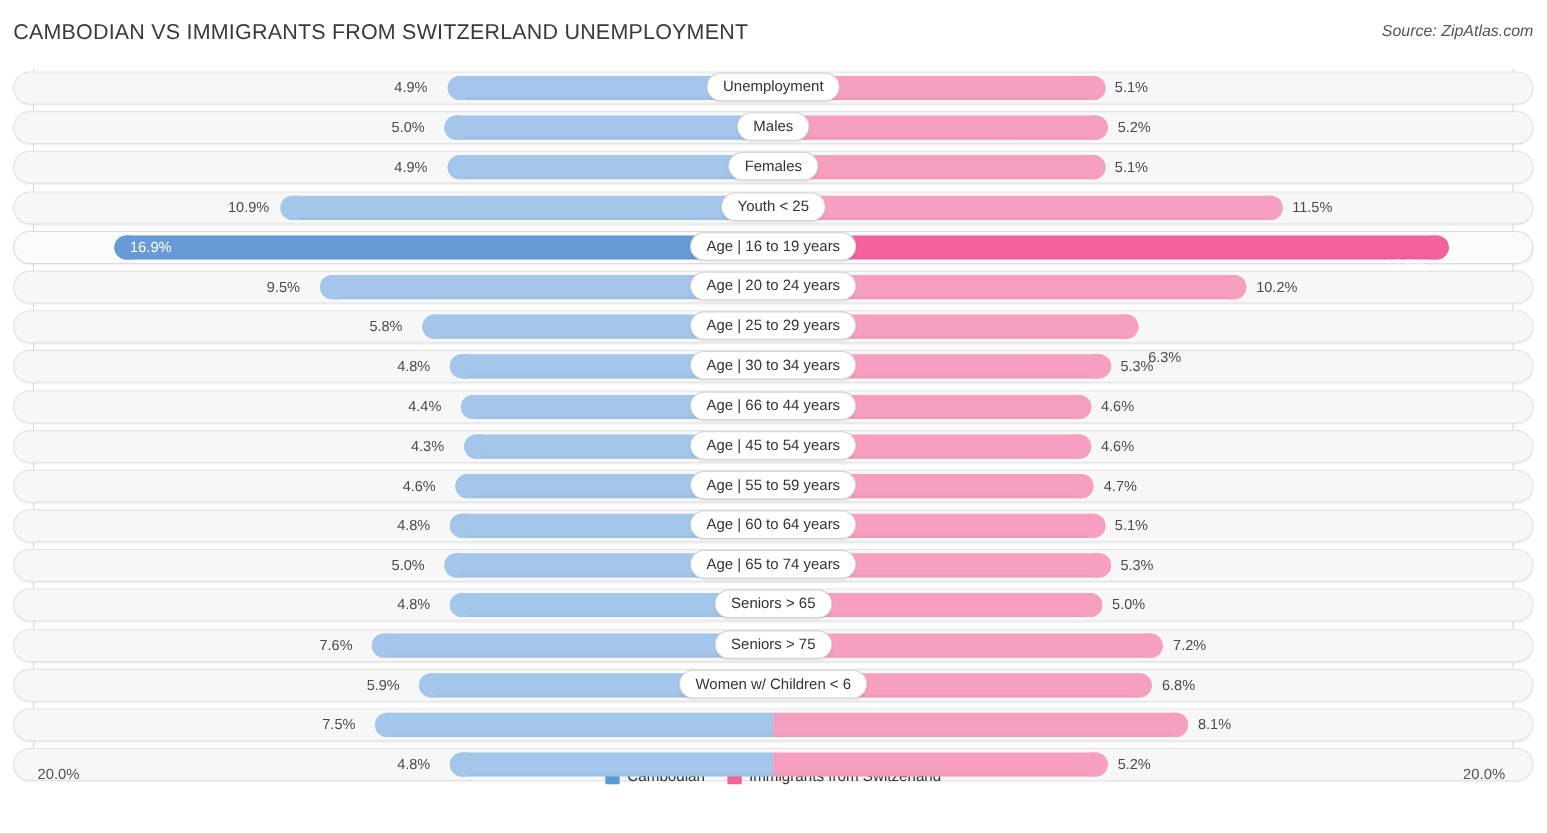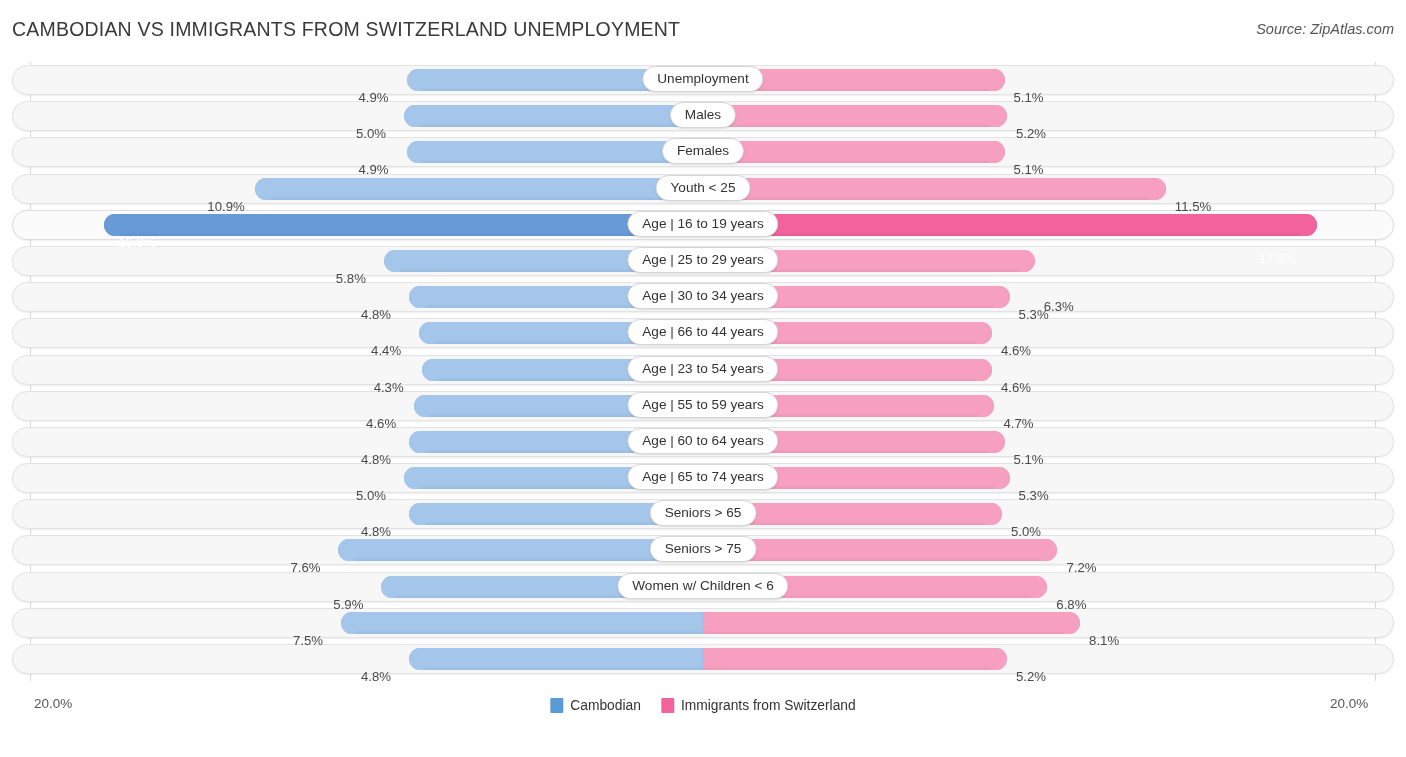--- a/index.html
+++ b/index.html
@@ -107,21 +107,21 @@
   .bar.right::after {
     content: ""; position: absolute;
     right: 0; top: 0; bottom: 0; width: 16px;
     border-radius: 0 11px 11px 0;
     background: inherit;
   }
 
   
   .val {
     position: absolute;
-    top: 27px;
+    top: 9px;
     font-size: 13.2px;
     color: #4a4a4a;
     white-space: nowrap;
     z-index: 3;
     line-height: 18px;
   }
   .val.inside {
     color: #ffffff;
     font-size: 13.4px;
   }
@@ -229,20 +229,28 @@
         <div class="row highlight">
           <div class="track"></div>
           <div class="bar left" style="left: 104.12px; width: 598.88px;"></div>
           <div class="bar right" style="left: 703px; width: 614px;"></div>
           <div class="val inside" style="left: 118.12px;">16.9%</div>
           <div class="val inside" style="left: 1259px; margin-top: 16px;">17.5%</div>
           <div class="pill">Age | 16 to 19 years</div>
         </div>
         <div class="row">
           <div class="track"></div>
+          <div class="bar left" style="left: 290.6px; width: 412.4px;"></div>
+          <div class="bar right" style="left: 703px; width: 430.04px;"></div>
+          <div class="val" style="left: 242.6px;">9.5%</div>
+          <div class="val" style="left: 1142.04px;">10.2%</div>
+          <div class="pill">Age | 20 to 24 years</div>
+        </div>
+        <div class="row">
+          <div class="track"></div>
           <div class="bar left" style="left: 383.84px; width: 319.16px;"></div>
           <div class="bar right" style="left: 703px; width: 331.76px;"></div>
           <div class="val" style="left: 335.84px;">5.8%</div>
           <div class="val" style="left: 1043.76px; margin-top: 28px;">6.3%</div>
           <div class="pill">Age | 25 to 29 years</div>
         </div>
         <div class="row">
           <div class="track"></div>
           <div class="bar left" style="left: 409.04px; width: 293.96px;"></div>
           <div class="bar right" style="left: 703px; width: 306.56px;"></div>
@@ -257,21 +265,21 @@
           <div class="val" style="left: 371.12px;">4.4%</div>
           <div class="val" style="left: 1000.92px;">4.6%</div>
           <div class="pill">Age | 66 to 44 years</div>
         </div>
         <div class="row">
           <div class="track"></div>
           <div class="bar left" style="left: 421.64px; width: 281.36px;"></div>
           <div class="bar right" style="left: 703px; width: 288.92px;"></div>
           <div class="val" style="left: 373.64px;">4.3%</div>
           <div class="val" style="left: 1000.92px;">4.6%</div>
-          <div class="pill">Age | 23 to 54 years</div>
+          <div class="pill">Age | 45 to 54 years</div>
         </div>
         <div class="row">
           <div class="track"></div>
           <div class="bar left" style="left: 414.08px; width: 288.92px;"></div>
           <div class="bar right" style="left: 703px; width: 291.44px;"></div>
           <div class="val" style="left: 366.08px;">4.6%</div>
           <div class="val" style="left: 1003.44px;">4.7%</div>
           <div class="pill">Age | 55 to 59 years</div>
         </div>
         <div class="row">

